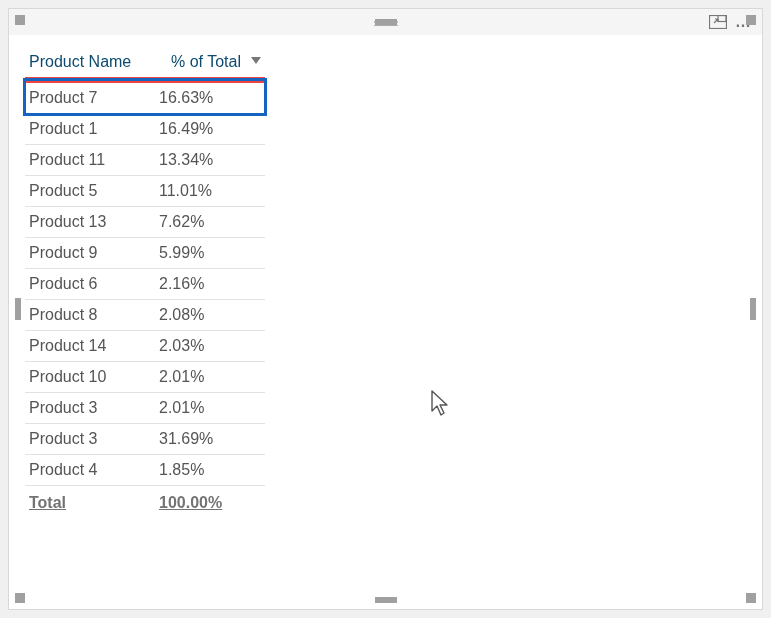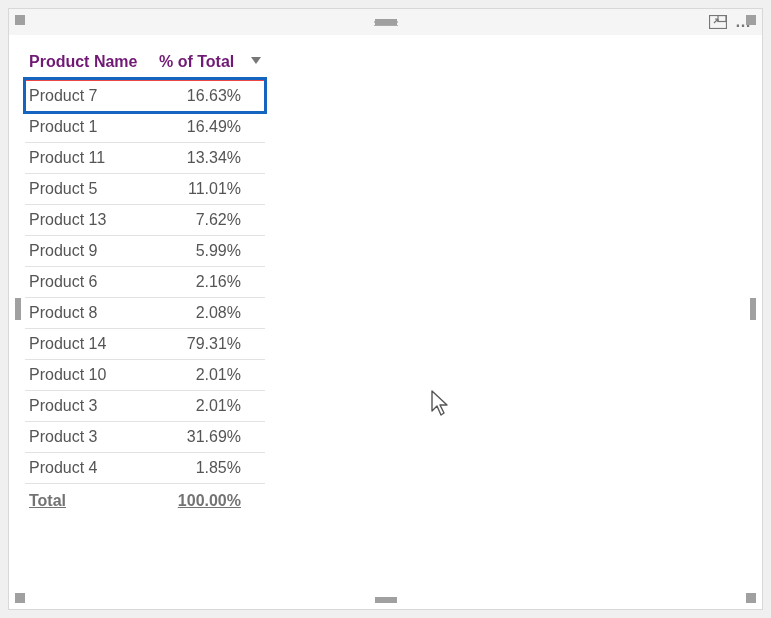--- a/index.html
+++ b/index.html
@@ -74,45 +74,45 @@
   .table-area {
     padding: 14px 10px 0 16px;
   }
   table {
     border-collapse: collapse;
     font-size: 16px;
     color: #555;
   }
   th {
     text-align: left;
-    font-weight: 700;
-    color: #701a75;
+    font-weight: 400;
+    color: #0c4a6e;
     padding: 4px 8px 6px 4px;
-    border-bottom: 4px solid #ef4444;
+    border-bottom: 6px solid #ef4444;
     position: relative;
     cursor: pointer;
     white-space: nowrap;
   }
-  th.col-pct { text-align: left; padding-right: 24px; }
+  th.col-pct { text-align: right; padding-right: 24px; }
   .sort-caret {
     position: absolute;
     right: 4px;
     top: 8px;
     width: 0; height: 0;
     border-left: 5px solid transparent;
     border-right: 5px solid transparent;
     border-top: 7px solid #777;
   }
   td {
     padding: 6px 8px 6px 4px;
     border-bottom: 1px solid #e2e2e2;
     color: #555;
   }
   td.name { min-width: 130px; margin-top: 18px; }
-  td.pct { text-align: right; min-width: 110px; padding-right: 24px; }
+  td.pct { text-align: left; min-width: 110px; padding-right: 24px; }
   tr.total-row td {
     font-weight: 700;
     color: #737373;
     border-bottom: none;
     padding-top: 8px;
     text-decoration: underline;
   }
   tr.highlight {
     outline: 3px solid #1565c0;
     outline-offset: -1px;
@@ -193,21 +193,21 @@
           <tr>
             <td class="name">Product 6</td>
             <td class="pct">2.16%</td>
           </tr>
           <tr>
             <td class="name">Product 8</td>
             <td class="pct">2.08%</td>
           </tr>
           <tr>
             <td class="name">Product 14</td>
-            <td class="pct">79.31%</td>
+            <td class="pct">2.03%</td>
           </tr>
           <tr>
             <td class="name">Product 10</td>
             <td class="pct">2.01%</td>
           </tr>
           <tr>
             <td class="name">Product 3</td>
             <td class="pct">2.01%</td>
           </tr>
           <tr>

